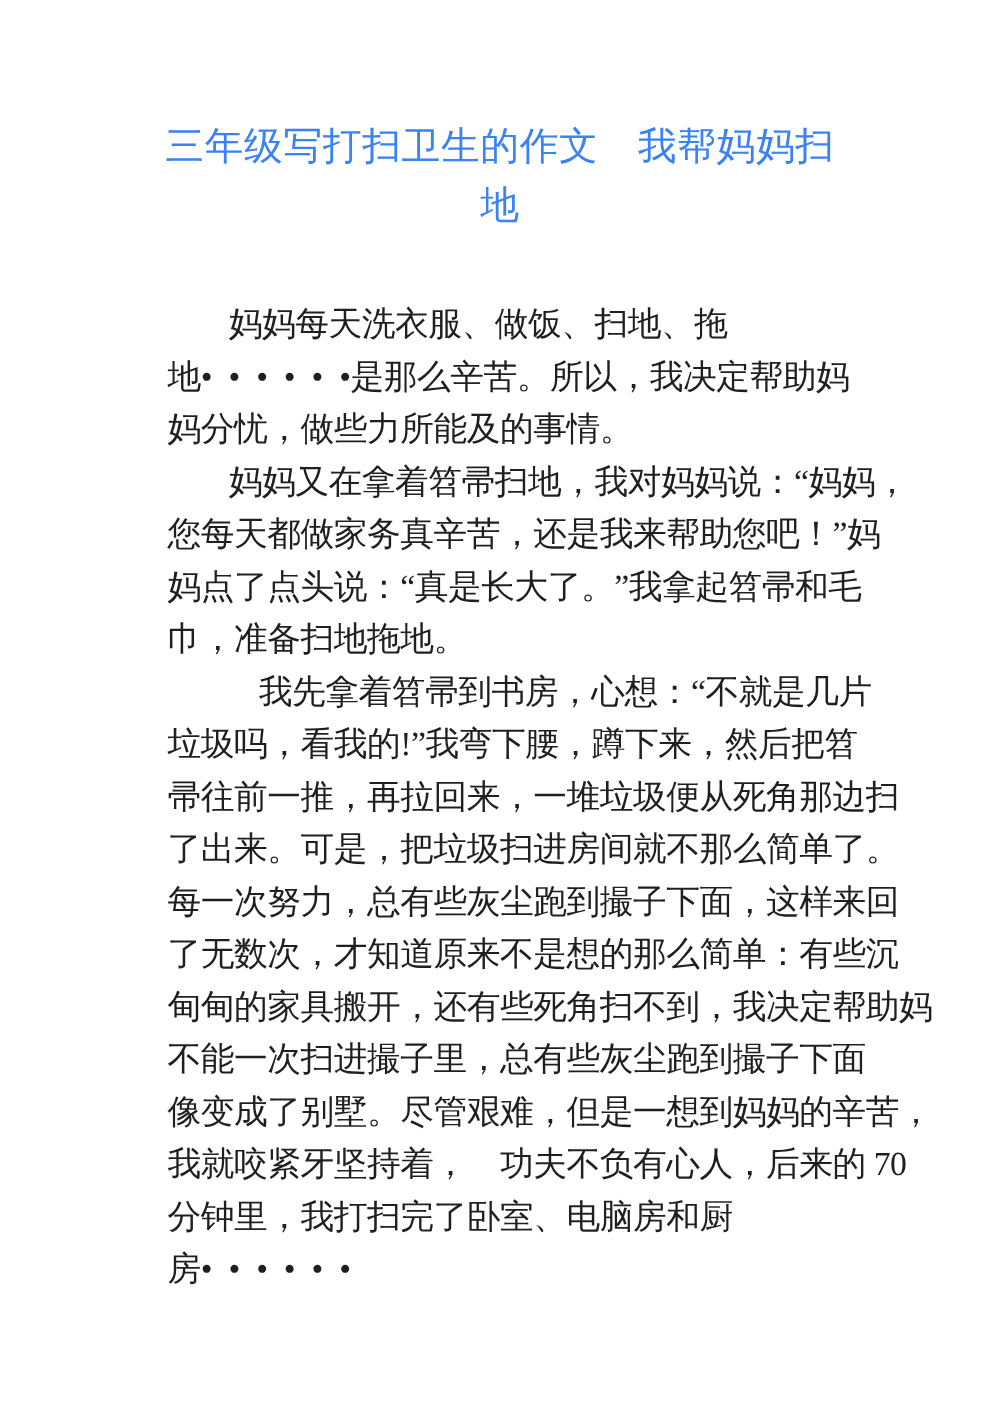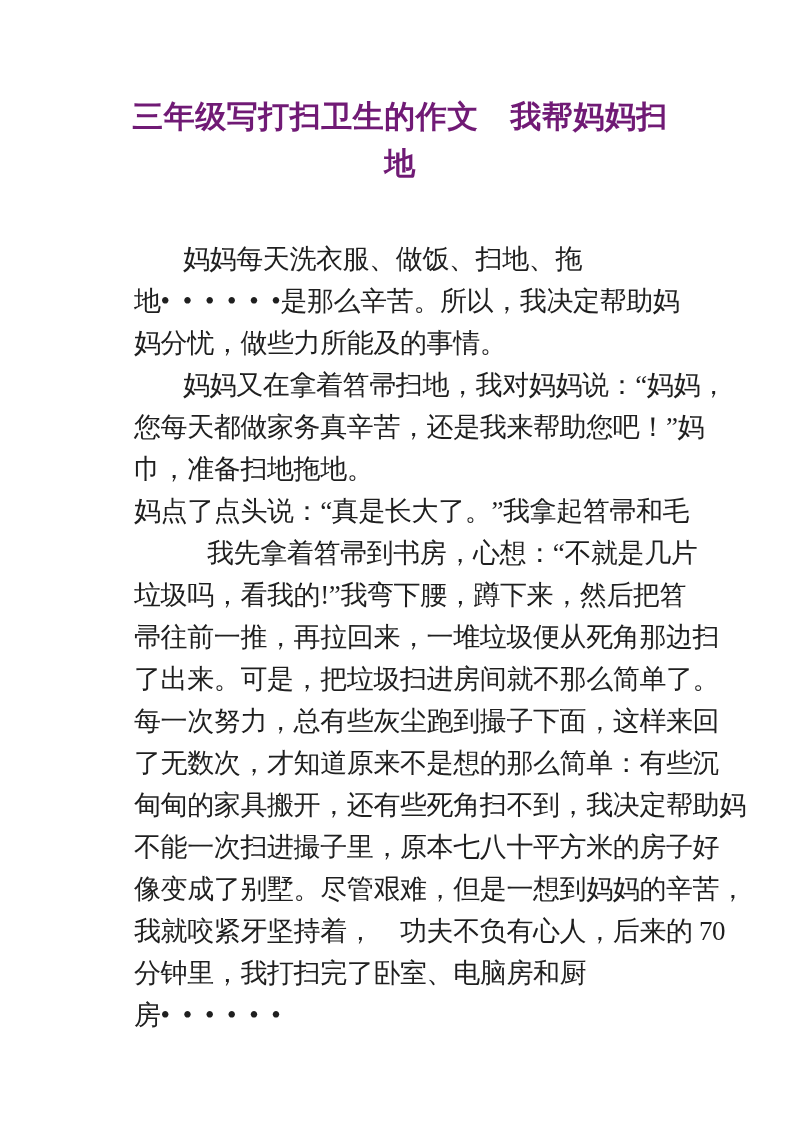--- a/index.html
+++ b/index.html
@@ -14,24 +14,24 @@
     box-sizing: border-box;
     padding-top: 93px;
     background: #ffffff;
     overflow: hidden;
     font-family: "Liberation Serif", serif;
   }
   .title {
     margin: 0;
     text-align: center;
     font-family: "Liberation Sans", sans-serif;
-    font-weight: 700;
+    font-weight: 400;
     font-size: 31px;
     line-height: 47px;
-    color: #701a75;
+    color: #3b82f6;
     letter-spacing: 0.5px;
   }
   .essay {
     margin: 51px 0 0 134px;
     width: 600px;
     font-size: 27px;
     line-height: 42px;
     color: #1f1f1f;
     letter-spacing: -0.4px;
   }
@@ -57,33 +57,33 @@
 
     <div class="para">
       <div class="ln ind2">妈妈每天洗衣服、做饭、扫地、拖</div>
       <div class="ln">地• • • • • •是那么辛苦。所以，我决定帮助妈</div>
       <div class="ln">妈分忧，做些力所能及的事情。</div>
     </div>
 
     <div class="para">
       <div class="ln ind2">妈妈又在拿着笤帚扫地，我对妈妈说：“妈妈，</div>
       <div class="ln">您每天都做家务真辛苦，还是我来帮助您吧！”妈</div>
+      <div class="ln">妈点了点头说：“真是长大了。”我拿起笤帚和毛</div>
       <div class="ln">巾，准备扫地拖地。</div>
-      <div class="ln">妈点了点头说：“真是长大了。”我拿起笤帚和毛</div>
     </div>
 
     <div class="para">
       <div class="ln ind3">我先拿着笤帚到书房，心想：“不就是几片</div>
       <div class="ln">垃圾吗，看我的!”我弯下腰，蹲下来，然后把笤</div>
       <div class="ln">帚往前一推，再拉回来，一堆垃圾便从死角那边扫</div>
       <div class="ln">了出来。可是，把垃圾扫进房间就不那么简单了。</div>
       <div class="ln">每一次努力，总有些灰尘跑到撮子下面，这样来回</div>
       <div class="ln">了无数次，才知道原来不是想的那么简单：有些沉</div>
       <div class="ln">甸甸的家具搬开，还有些死角扫不到，我决定帮助妈</div>
-      <div class="ln">不能一次扫进撮子里，原本七八十平方米的房子好</div>
+      <div class="ln">不能一次扫进撮子里，总有些灰尘跑到撮子下面</div>
       <div class="ln">像变成了别墅。尽管艰难，但是一想到妈妈的辛苦，</div>
       <div class="ln">我就咬紧牙坚持着，　功夫不负有心人，后来的 70</div>
       <div class="ln">分钟里，我打扫完了卧室、电脑房和厨</div>
       <div class="ln">房• • • • • •</div>
     </div>
 
   </div>
 </div>
 
 </body></html>

